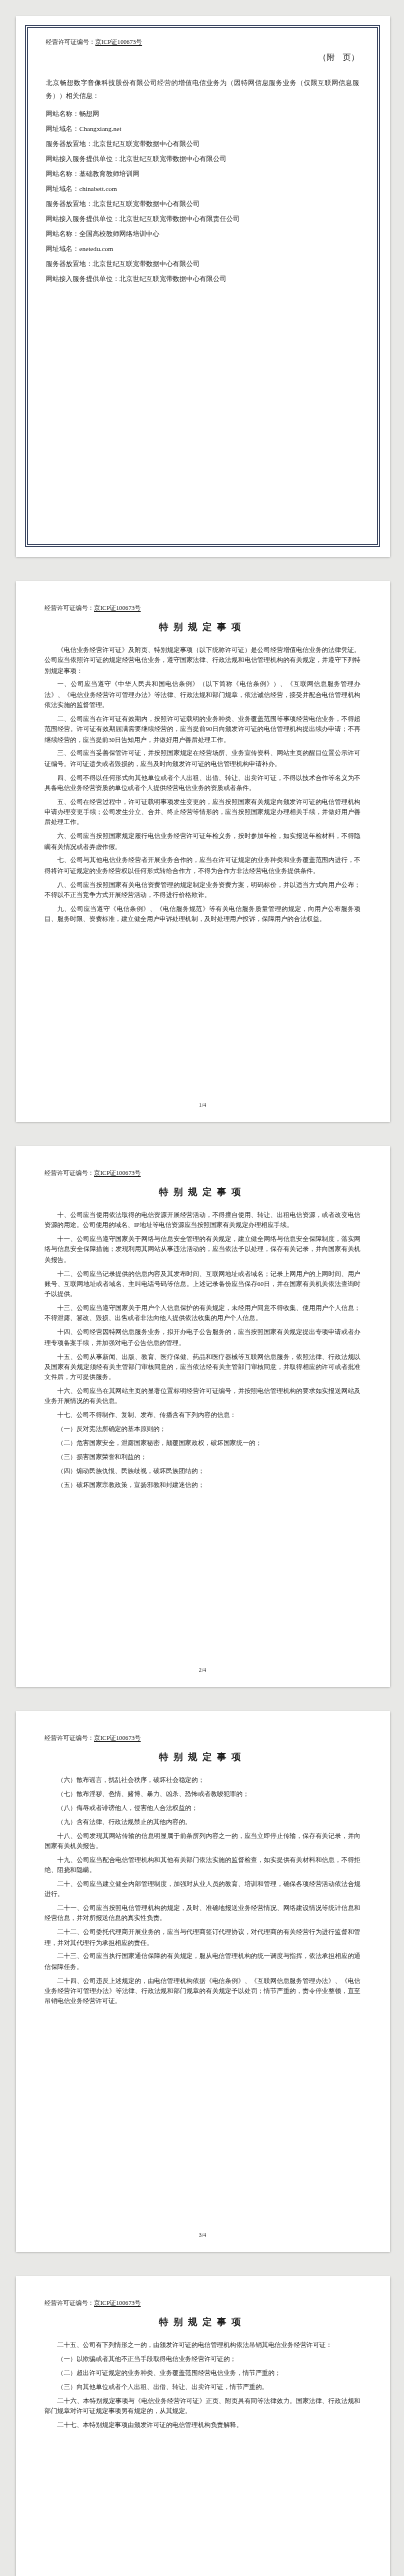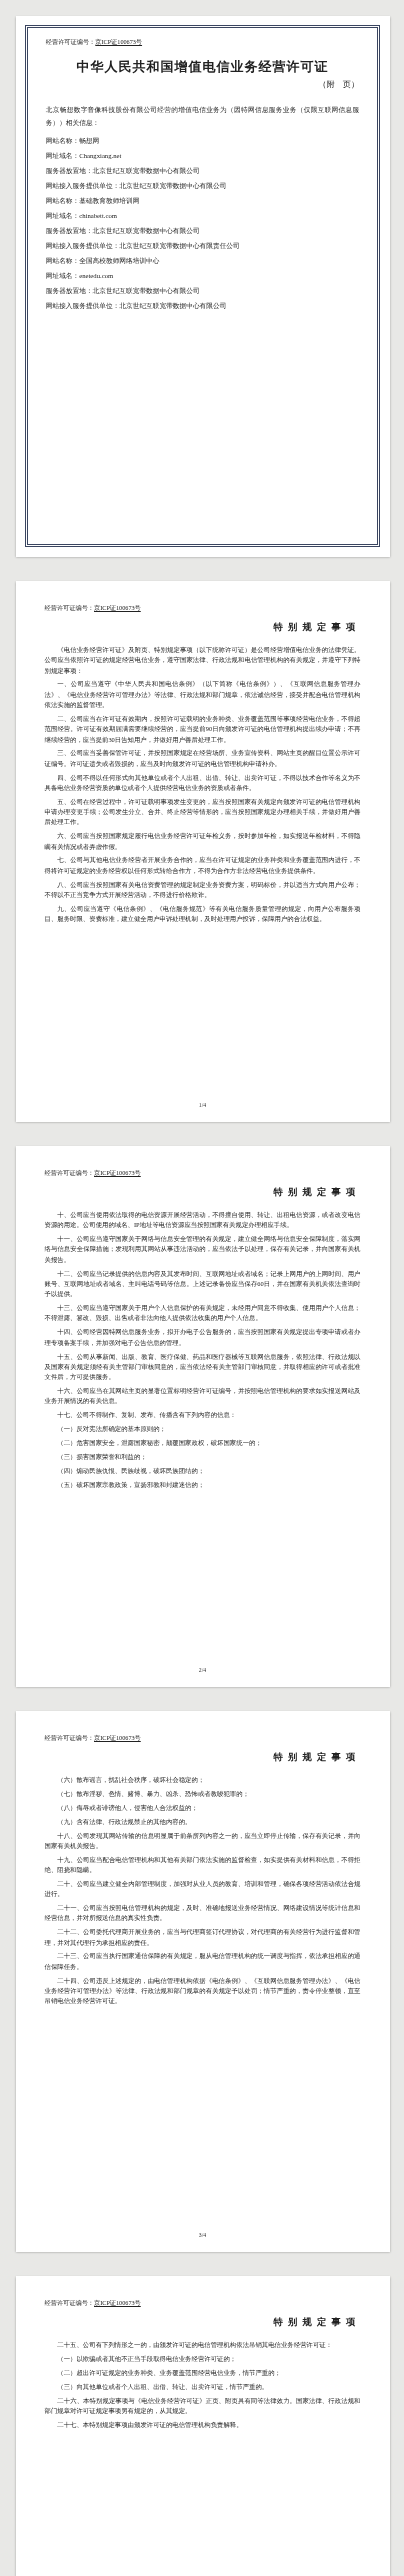--- a/index.html
+++ b/index.html
@@ -60,21 +60,21 @@
   }
   .cert-rows { font-size: 6.7px; }
   .cert-row { line-height: 15px; white-space: nowrap; overflow: hidden; }
   .cert-row .lbl { }
   .cert-row .val { }
 
   
   .prov { padding: 23px 29px 36px; }
   .prov-header { font-size: 6.2px; margin: 0 0 3.1px; }
   .prov-title {
-    text-align: right;
+    text-align: center;
     font-size: 9.3px;
     font-weight: bold;
     letter-spacing: 5.2px;
     margin: 8.2px 0 11.3px;
   }
   .para {
     font-size: 6.4px;
     line-height: 10.3px;
     text-align: justify;
     text-indent: 2em;
@@ -92,21 +92,20 @@
 <body>
 
 <div class="doc">
 
   <section class="page cert">
     <div class="frame">
       <div class="frame-inner">
         <div class="cert-header">
           <span>经营许可证编号：</span><span class="lic-no">京ICP证100673号</span>
         </div>
-        <div class="cert-title">中华人民共和国增值电信业务经营许可证</div>
         <div class="cert-subtitle">（附　页）</div>
         <p class="cert-intro">北京畅想数字音像科技股份有限公司经营的增值电信业务为（因特网信息服务业务（仅限互联网信息服务））相关信息：</p>
         <div class="cert-rows">
 
             <div class="cert-row">
               <span class="lbl">网站名称：</span><span class="val">畅想网</span>
             </div>
 
             <div class="cert-row">
               <span class="lbl">网址域名：</span><span class="val">Changxiang.net</span>

